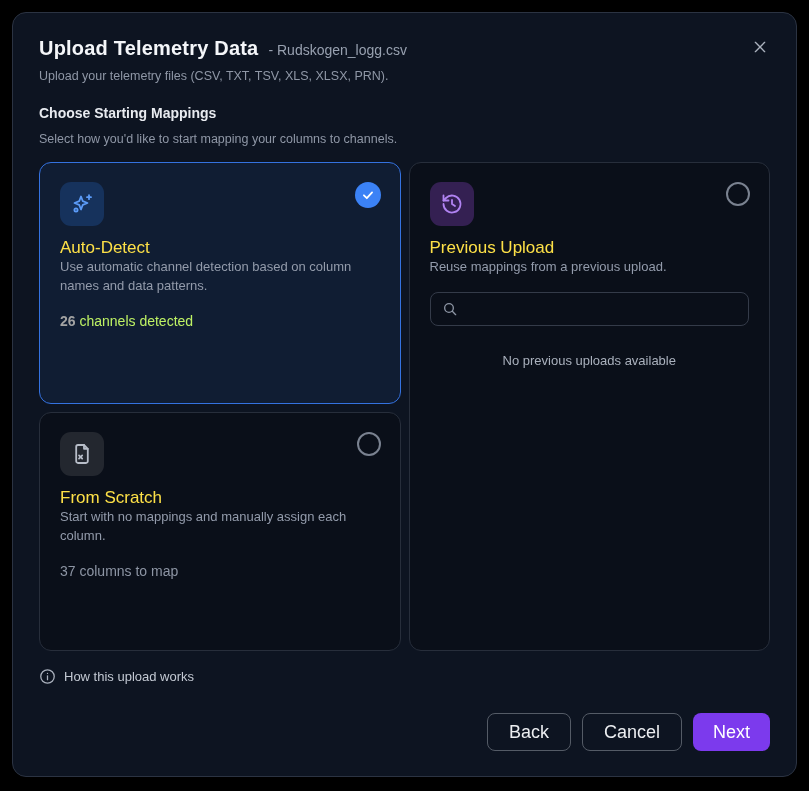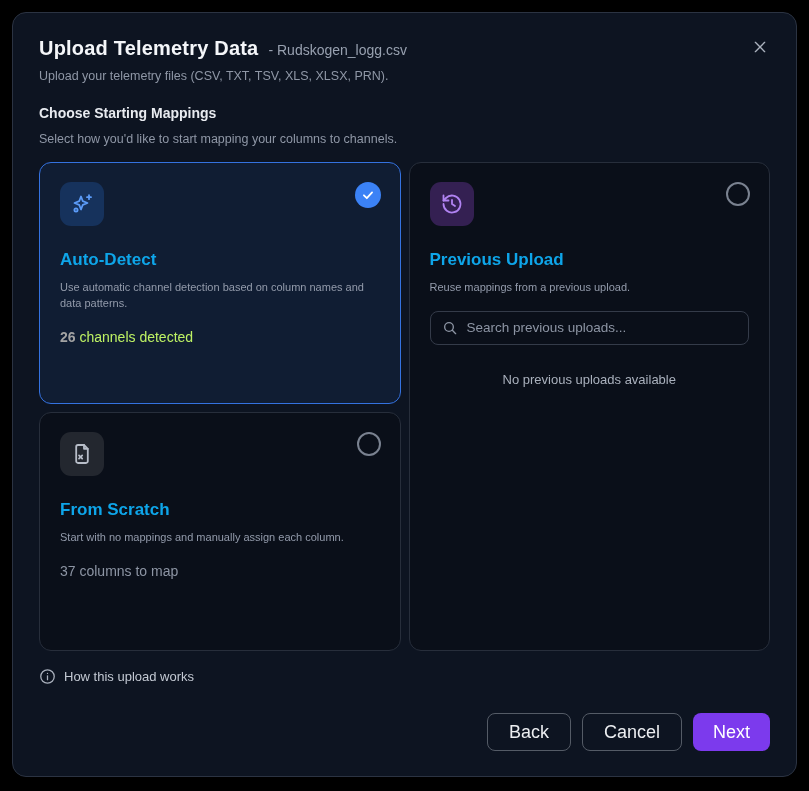--- a/index.html
+++ b/index.html
@@ -96,28 +96,27 @@
     background: #3b82f6;
     display: flex; align-items: center; justify-content: center;
     color: #ffffff;
   }
   .radio-circle {
     width: 24px; height: 24px;
     border-radius: 50%;
     border: 2px solid #7a8290;
   }
   .card-title {
-    margin-top: 24px;
+    margin-top: 12px;
     font-size: 17px;
-    font-weight: 700;
-    color: #0ea5e9;
+    font-weight: 400;
+    color: #fde047;
   }
   .card-desc {
-    margin-top: 10px;
-    font-size: 11px;
+    font-size: 13px;
     line-height: 1.45;
     color: #939bab;
     max-width: 310px;
   }
   .card-count { margin-top: 17px; font-size: 14px; }
   .count-green { color: #a3a3a3; font-weight: 600; }
   .count-muted { color: #bef264; }
   .count-gray  { color: #8d95a4; }
   .search-box {
     margin-top: 15px;
@@ -246,21 +245,20 @@
       </div>
       <div class="card-title">Previous Upload</div>
       <div class="card-desc">Reuse mappings from a previous upload.</div>
       <div class="search-box">
         <span style="display:flex;">
           <svg width="16" height="16" viewBox="0 0 24 24" fill="none" stroke="currentColor" stroke-width="2" stroke-linecap="round">
               <circle cx="10.5" cy="10.5" r="6.5"></circle>
               <line x1="15.5" y1="15.5" x2="20.5" y2="20.5"></line>
             </svg>
         </span>
-        <input type="text" placeholder="Search previous uploads..." style="">
       </div>
       <div class="empty-text">No previous uploads available</div>
     </div>
 
     <div class="card">
       <div class="icon-square gray">
         <svg width="24" height="24" viewBox="0 0 24 24" fill="none" stroke="currentColor" stroke-width="1.8" stroke-linecap="round" stroke-linejoin="round">
           <path d="M14 3 H8 a1.8 1.8 0 0 0 -1.8 1.8 v14.4 A1.8 1.8 0 0 0 8 21 h8 a1.8 1.8 0 0 0 1.8 -1.8 V6.8 Z"></path>
           <polyline points="14 3 14 6.8 17.8 6.8"></polyline>
           <line x1="9" y1="13.4" x2="12.2" y2="16.6"></line>

